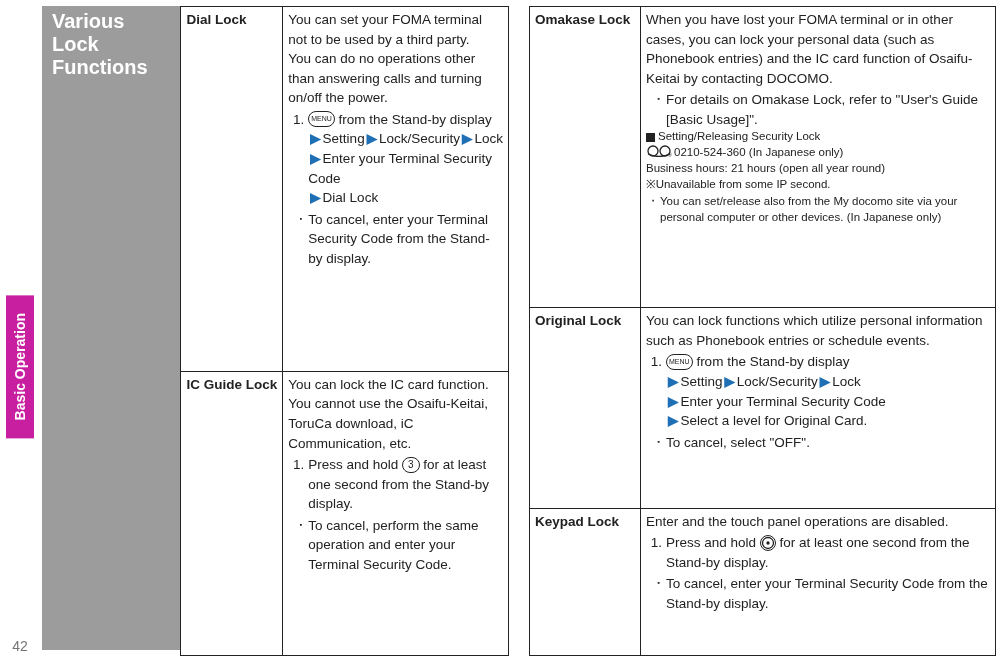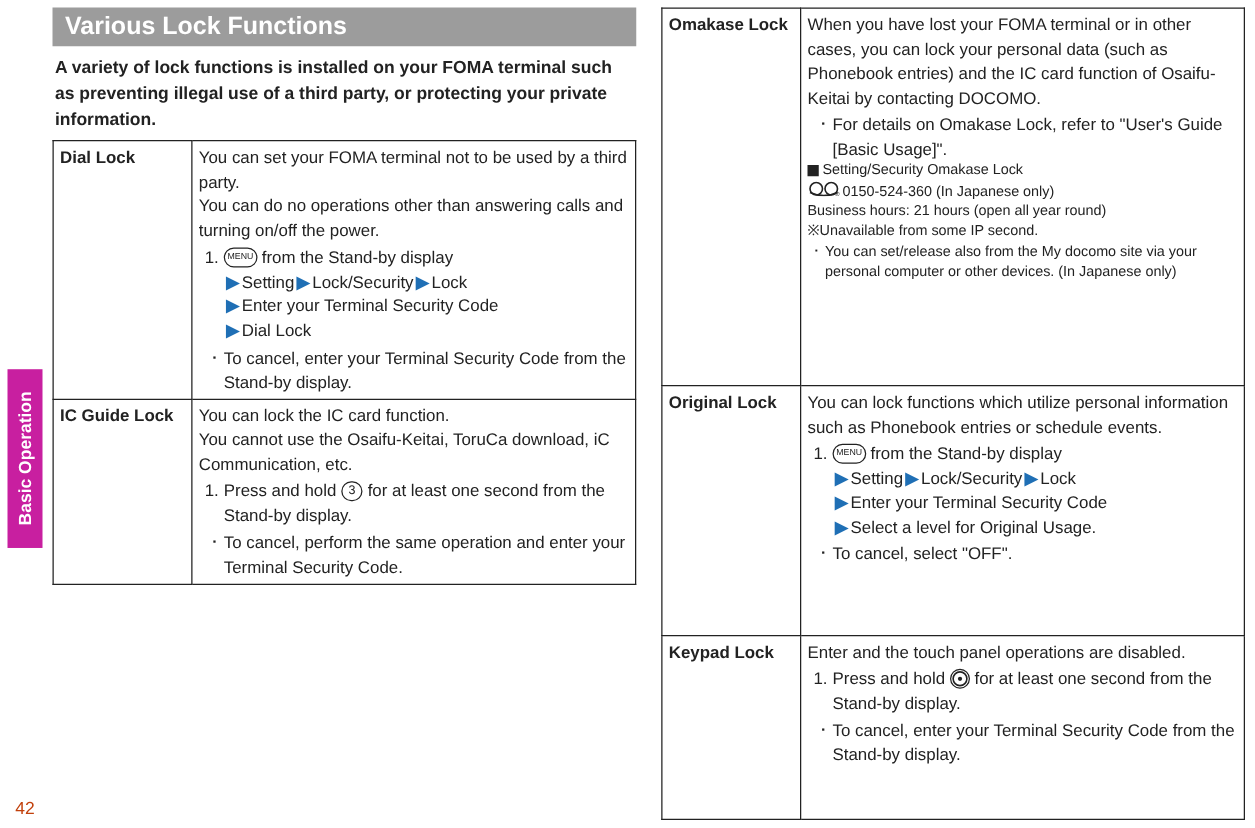--- a/index.html
+++ b/index.html
@@ -1,21 +1,21 @@
 <!DOCTYPE html>
 <html><head>
 <meta charset="utf-8">
 <style>
   html,body{margin:0;padding:0;font-family:Arial,Helvetica,sans-serif;font-size:14px;color:#222;background:#fff}
   .page{width:1004px;height:662px;position:relative;display:flex}
   .side{width:40px;background:#fff;display:flex;flex-direction:column;justify-content:flex-end;align-items:center}
   .side-tab{writing-mode:vertical-rl;transform:rotate(180deg);background:#c81fa0;color:#fff;font-weight:bold;padding:18px 6px;font-size:14px;margin-bottom:200px}
-  .pagenum{font-size:14px;color:#c2410c;margin-bottom:8px}
+  .pagenum{font-size:14px;color:#737373;margin-bottom:8px}
   .content{flex:1;display:flex;padding:6px 8px 6px 2px}
-  .col{flex:1;display:flex;flex-direction:column}
+  .col{flex:1;display:flex;flex-direction:row}
   .col+.col{margin-left:20px}
   .heading-bar{background:#9c9c9c;color:#fff;font-size:20px;font-weight:bold;padding:4px 10px;margin-bottom:6px}
   .intro{font-weight:bold;line-height:1.5;margin-bottom:6px;padding:0 2px}
   table{border-collapse:collapse;width:100%;font-size:13.5px}
   td{border:1px solid #222;vertical-align:top;padding:3px 5px;line-height:1.45}
   td.name{font-weight:bold;width:100px;white-space:nowrap}
   .b{font-weight:normal}
   .tri{color:#1f6fb5;font-weight:bold;padding:0 2px}
   .li{display:flex;margin-top:2px}
   .li .m{width:16px;flex:none;text-align:right;padding-right:4px}
@@ -33,21 +33,20 @@
 <div class="page">
   <div class="side">
     <div class="side-tab">Basic Operation</div>
     <div class="pagenum">42</div>
   </div>
 
   <div class="content">
 
     <div class="col">
       <div class="heading-bar">Various Lock Functions</div>
-      <div class="intro">A variety of lock functions is installed on your FOMA terminal such as preventing illegal use of a third party, or protecting your private information.</div>
 
       <table>
 
         <tbody>
             <tr>
           <td class="name">Dial Lock</td>
           <td>
             <span class="b" style="white-space:pre-line">You can set your FOMA terminal not to be used by a third party.
 You can do no operations other than answering calls and turning on/off the power.</span>
             <div class="li">
@@ -92,53 +91,53 @@
 
         <tbody>
             <tr>
           <td class="name" style="white-space:normal">Omakase Lock</td>
           <td>
             <span class="b">When you have lost your FOMA terminal or in other cases, you can lock your personal data (such as Phonebook entries) and the IC card function of Osaifu-Keitai by contacting DOCOMO.</span>
             <div class="li">
               <span class="m">･</span>
               <span class="t">For details on Omakase Lock, refer to "User's Guide [Basic Usage]".</span>
             </div>
-            <div class="note b"><span class="blk"></span><span>Setting/Security Omakase Lock</span></div>
+            <div class="note b"><span class="blk"></span><span>Setting/Releasing Security Lock</span></div>
             <div class="note b">
               <span class="freedial">
                 <svg width="26" height="12" viewBox="0 0 26 12">
                       <g fill="none" stroke="#222" stroke-width="1.3">
                         <ellipse cx="7" cy="6" rx="5" ry="5"></ellipse>
                         <ellipse cx="19" cy="6" rx="5" ry="5"></ellipse>
                         <path d="M2 9 Q13 14 24 9" fill="none"></path>
                       </g>
                       <text x="22" y="12" font-size="5" fill="#222">®</text>
                     </svg>
-              </span><span>0150-524-360 (In Japanese only)</span>
+              </span><span>0210-524-360 (In Japanese only)</span>
             </div>
             <div class="note b">Business hours: 21 hours (open all year round)</div>
             <div class="note">※Unavailable from some IP second.</div>
             <div class="li note">
               <span class="m" style="width:10px">･</span>
               <span class="t">You can set/release also from the My docomo site via your personal computer or other devices. (In Japanese only)</span>
             </div>
           </td>
         </tr>
 
         <tr>
           <td class="name">Original Lock</td>
           <td>
             <span class="b">You can lock functions which utilize personal information such as Phonebook entries or schedule events.</span>
             <div class="li">
               <span class="m">1. </span>
               <span class="t">
                 <span class="key menu">MENU</span><span> from the Stand-by display</span><br>
                 <span class="tri">▶</span><span>Setting</span><span class="tri">▶</span><span>Lock/Security</span><span class="tri">▶</span><span>Lock</span><br>
                 <span class="tri">▶</span><span>Enter your Terminal Security Code</span><br>
-                <span class="tri">▶</span><span>Select a level for Original Usage.</span>
+                <span class="tri">▶</span><span>Select a level for Original Card.</span>
               </span>
             </div>
             <div class="li">
               <span class="m">･</span>
               <span class="t">To cancel, select "OFF".</span>
             </div>
           </td>
         </tr>
 
         <tr>

